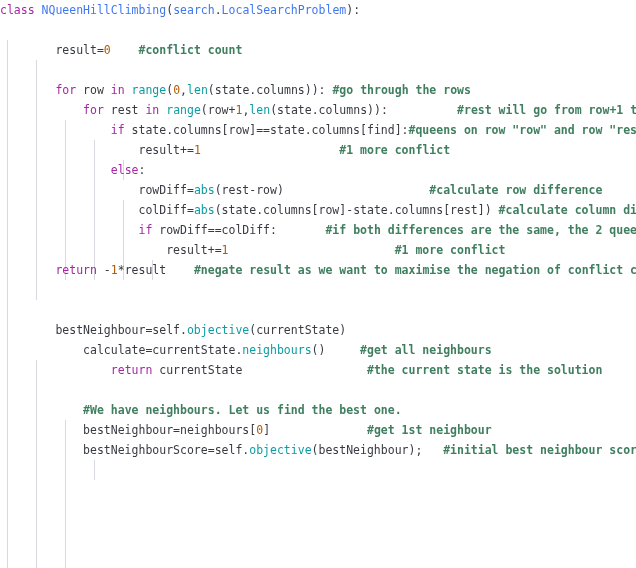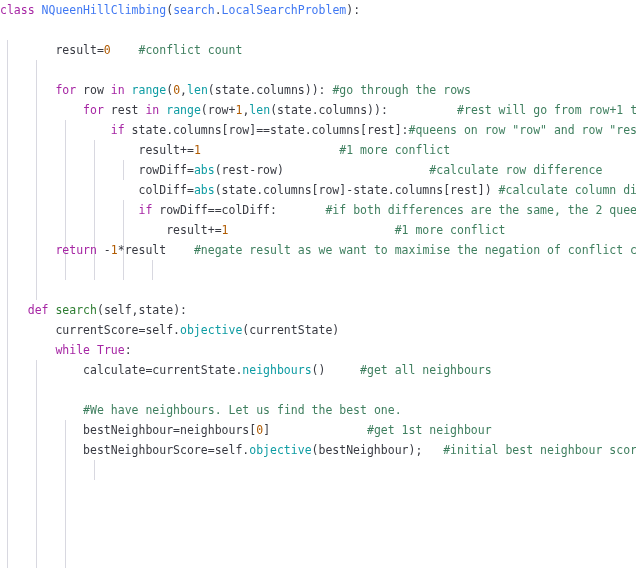--- a/index.html
+++ b/index.html
@@ -48,21 +48,21 @@
     color: #333333;
   }
   .line .seg { white-space: pre; }
   
   .kw   { color: #a626a4; }       
   .kw2  { color: #a626a4; }       
   .fn   { color: #2e7d32; }       
   .cls  { color: #4078f2; }       
   .bi   { color: #0e9ca3; }       
   .num  { color: #b05a00; }       
-  .com  { color: #3f7f5f; }       
+  .com  { color: #3f7f5f; font-weight: bold; }       
   .pl   { color: #383a42; }
 </style>
 </head>
 <body>
 
 <div id="editor">
   <div id="guides">
       <div class="guide" style="left: 7px; top: 40px; height: 820px;"></div>
       <div class="guide" style="left: 36px; top: 60px; height: 240px;"></div>
       <div class="guide" style="left: 36px; top: 360px; height: 500px;"></div>
@@ -74,32 +74,32 @@
       <div class="guide" style="left: 123px; top: 200px; height: 80px;"></div>
       <div class="guide" style="left: 152px; top: 260px; height: 20px;"></div>
     </div>
   <div id="code">
       <div class="line"><span class="seg kw">class</span><span class="seg pl"> </span><span class="seg cls">NQueenHillClimbing</span><span class="seg pl">(</span><span class="seg cls">search</span><span class="seg pl">.</span><span class="seg cls">LocalSearchProblem</span><span class="seg pl">):</span></div>
       <div class="line">&nbsp;</div>
       <div class="line"><span class="seg pl">        result=</span><span class="seg num">0</span><span class="seg pl">    </span><span class="seg com">#conflict count</span></div>
       <div class="line">&nbsp;</div>
       <div class="line"><span class="seg pl">        </span><span class="seg kw">for</span><span class="seg pl"> row </span><span class="seg kw">in</span><span class="seg pl"> </span><span class="seg bi">range</span><span class="seg pl">(</span><span class="seg num">0</span><span class="seg pl">,</span><span class="seg bi">len</span><span class="seg pl">(state.columns)): </span><span class="seg com">#go through the rows</span></div>
       <div class="line"><span class="seg pl">            </span><span class="seg kw">for</span><span class="seg pl"> rest </span><span class="seg kw">in</span><span class="seg pl"> </span><span class="seg bi">range</span><span class="seg pl">(row+</span><span class="seg num">1</span><span class="seg pl">,</span><span class="seg bi">len</span><span class="seg pl">(state.columns)):          </span><span class="seg com">#rest will go from row+1 to N</span></div>
-      <div class="line"><span class="seg pl">                </span><span class="seg kw">if</span><span class="seg pl"> state.columns[row]==state.columns[rest]:</span><span class="seg com">#queens on row "row" and row "rest" are on the same column</span></div>
+      <div class="line"><span class="seg pl">                </span><span class="seg kw">if</span><span class="seg pl"> state.columns[row]==state.columns[find]:</span><span class="seg com">#queens on row "row" and row "rest" are on the same column</span></div>
       <div class="line"><span class="seg pl">                    result+=</span><span class="seg num">1</span><span class="seg pl">                    </span><span class="seg com">#1 more conflict</span></div>
+      <div class="line"><span class="seg pl">                </span><span class="seg kw">else</span><span class="seg pl">:</span></div>
       <div class="line"><span class="seg pl">                    rowDiff=</span><span class="seg bi">abs</span><span class="seg pl">(rest-row)                     </span><span class="seg com">#calculate row difference</span></div>
       <div class="line"><span class="seg pl">                    colDiff=</span><span class="seg bi">abs</span><span class="seg pl">(state.columns[row]-state.columns[rest]) </span><span class="seg com">#calculate column difference</span></div>
       <div class="line"><span class="seg pl">                    </span><span class="seg kw">if</span><span class="seg pl"> rowDiff==colDiff:       </span><span class="seg com">#if both differences are the same, the 2 queens are on a diagonal</span></div>
       <div class="line"><span class="seg pl">                        result+=</span><span class="seg num">1</span><span class="seg pl">                        </span><span class="seg com">#1 more conflict</span></div>
       <div class="line"><span class="seg pl">        </span><span class="seg kw">return</span><span class="seg pl"> -</span><span class="seg num">1</span><span class="seg pl">*result    </span><span class="seg com">#negate result as we want to maximise the negation of conflict count</span></div>
       <div class="line">&nbsp;</div>
       <div class="line">&nbsp;</div>
-      <div class="line"><span class="seg pl">    </span><span class="seg kw">def</span><span class="seg pl"> </span><span class="seg fn">search</span><span class="seg pl">(self,state):</span></div>
-      <div class="line"><span class="seg pl">        currentScore=self.</span><span class="seg bi">objective</span><span class="seg pl">(currentState)</span></div>
-      <div class="line"><span class="seg pl">        </span><span class="seg kw">while</span><span class="seg pl"> </span><span class="seg kw2">True</span><span class="seg pl">:</span></div>
+      <div class="line"><span class="seg pl">        bestNeighbour=self.</span><span class="seg bi">objective</span><span class="seg pl">(currentState)</span></div>
       <div class="line"><span class="seg pl">            calculate=currentState.</span><span class="seg bi">neighbours</span><span class="seg pl">()     </span><span class="seg com">#get all neighbours</span></div>
+      <div class="line"><span class="seg pl">                </span><span class="seg kw">return</span><span class="seg pl"> currentState                  </span><span class="seg com">#the current state is the solution</span></div>
       <div class="line">&nbsp;</div>
       <div class="line"><span class="seg pl">            </span><span class="seg com">#We have neighbours. Let us find the best one.</span></div>
       <div class="line"><span class="seg pl">            bestNeighbour=neighbours[</span><span class="seg num">0</span><span class="seg pl">]              </span><span class="seg com">#get 1st neighbour</span></div>
       <div class="line"><span class="seg pl">            bestNeighbourScore=self.</span><span class="seg bi">objective</span><span class="seg pl">(bestNeighbour);   </span><span class="seg com">#initial best neighbour score</span></div>
       <div class="line">&nbsp;</div>
     </div>
 </div>
 
 </body></html>

